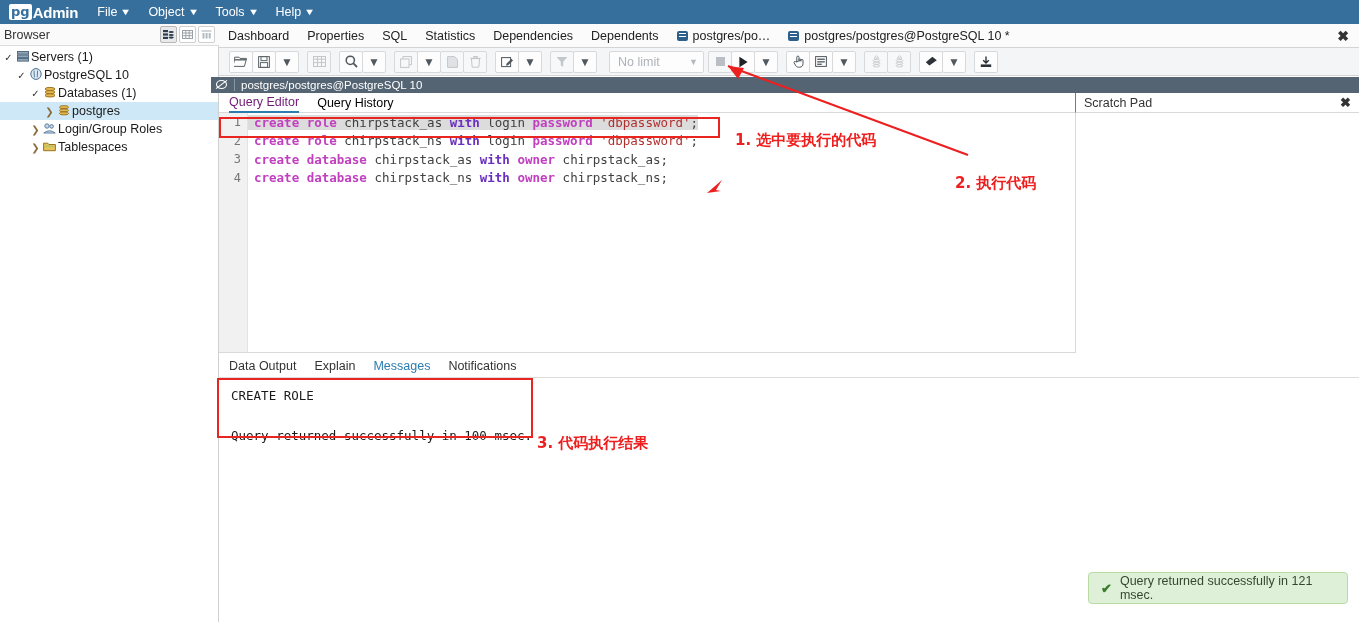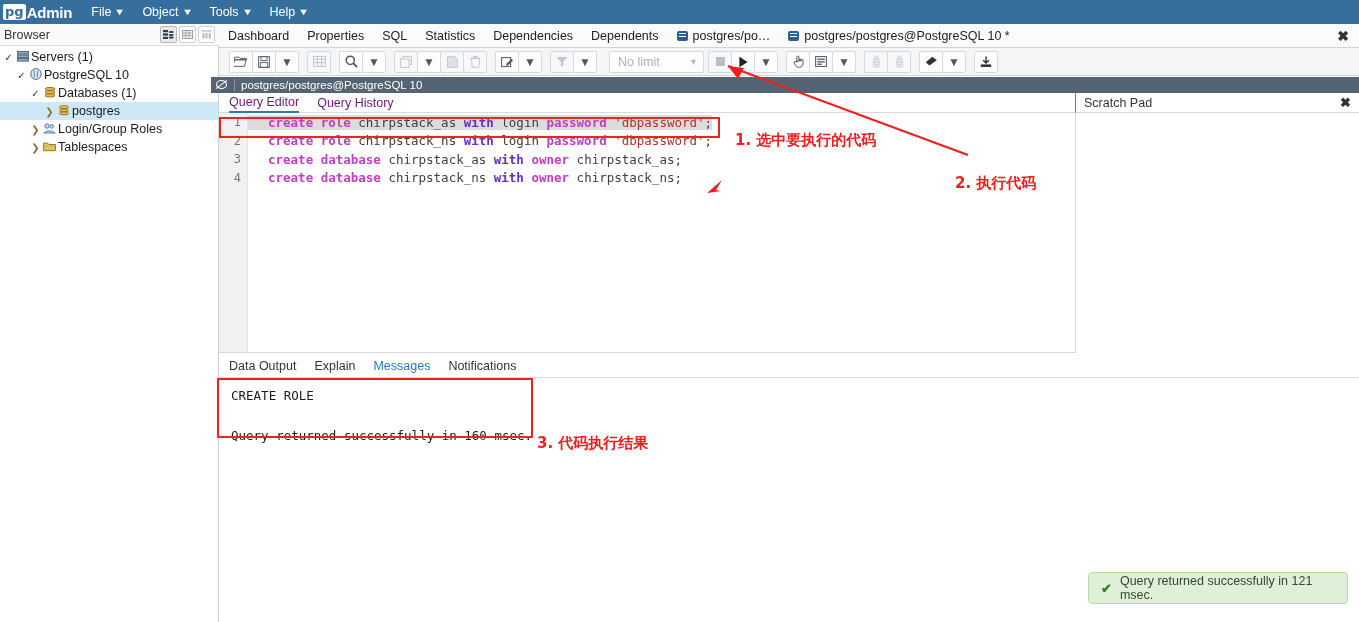--- a/index.html
+++ b/index.html
@@ -13,21 +13,21 @@
     overflow: hidden;
   }
   #app { position: relative; width: 1359px; height: 622px; }
 
   
   .menubar {
     position: absolute; left: 0; top: 0; width: 1359px; height: 24px;
     background: #366e9c; display: flex; align-items: center;
     color: #ffffff;
   }
-  .brand { display: flex; align-items: center; padding: 0 10px 0 3px; }
+  .brand { display: flex; align-items: center; padding: 0 10px 0 9px; }
   .brand .pg {
     background: #ffffff; color: #366e9c; font-weight: bold;
     font-size: 13px; line-height: 14px; padding: 1px 2px; border-radius: 2px;
     font-family: "DejaVu Sans", sans-serif;
   }
   .brand .admin { font-weight: bold; font-size: 15px; margin-left: 1px; letter-spacing: -0.2px; }
   .menuitem {
     display: flex; align-items: center; gap: 4px;
     padding: 0 9px; height: 24px; font-size: 12.5px; color: #fff; cursor: default;
   }
@@ -113,21 +113,21 @@
     font-size: 11.5px; padding-left: 4px;
   }
   .qhead .ic { margin-right: 6px; font-size: 10px; }
   .qhead .sep { border-left: 1px solid #8a98a5; padding-left: 6px; }
 
   .qtabs {
     position: absolute; left: 219px; top: 93px; width: 856px; height: 20px;
     border-bottom: 1px solid #d9d9d9; background: #fff;
     display: flex; align-items: center; padding-left: 10px; gap: 18px;
   }
-  .qtab { font-size: 12.5px; color: #701a75; }
+  .qtab { font-size: 12.5px; color: #000000; }
   .qtab.act { color: #701a75; border-bottom: 2px solid #2c7cb0; height: 20px; display:flex; align-items:center;}
 
   
   .scratch {
     position: absolute; left: 1075px; top: 93px; right: 0; height: 20px;
     border-bottom: 1px solid #d9d9d9; border-left: 1px solid #3b82f6; background: #fff;
     display: flex; align-items: center; padding: 0 8px;
   }
   .scratch .lbl { font-size: 12.5px; color: #333; flex: 1; }
   .scratch .x { font-size: 13px; font-weight: bold; color: #333; }
@@ -145,21 +145,21 @@
   .gutter {
     position: absolute; left: 0; top: 0; width: 29px; height: 100%;
     background: #f1f1f1; border-right: 1px solid #e3e3e3;
   }
   .code { position: absolute; left: 29px; top: 0; right: 0; height: 100%; }
   .cline { height: 18.5px; display: flex; align-items: center; white-space: pre; }
   .lnum {
     position: absolute; width: 29px; text-align: right; padding-right: 7px;
     color: #777; font-size: 12px; font-family: "DejaVu Sans Mono", monospace;
   }
-  .ctext { padding-left: 20px; }
+  .ctext { padding-left: 6px; }
   .kw { color: #c040c0; font-weight: bold; }
   .kw2 { color: #6a30c0; font-weight: bold; }
   .id { color: #404040; }
   .str { color: #b03030; }
   .hl { background: #dcdcdc; }
 
   .sel-box {
     position: absolute; left: 219px; top: 117px; width: 501px; height: 21px;
     border: 2px solid #e8251f; pointer-events: none;
   }
@@ -573,21 +573,21 @@
   <div class="sel-box"></div>
 
   <div class="otabs">
     <div class="otab">Data Output</div>
     <div class="otab">Explain</div>
     <div class="otab act">Messages</div>
     <div class="otab">Notifications</div>
   </div>
   <div class="msgarea">CREATE ROLE
 
-Query returned successfully in 160 msec.</div>
+Query returned successfully in 100 msec.</div>
   <div class="msg-box"></div>
 
   <svg class="arrow-svg">
     <line x1="968" y1="155" x2="728" y2="66" stroke="#ee1f1f" stroke-width="2.2"></line>
     <polygon points="728,66 744,68 738,79" fill="#ee1f1f"></polygon>
     <polygon points="707,193 722,180 716,190 721,191" fill="#ee1f1f"></polygon>
   </svg>
 
   <div class="anno" style="left:735px; top:131px">1. 选中要执行的代码</div>
   <div class="anno" style="left:955px; top:174px">2. 执行代码</div>

